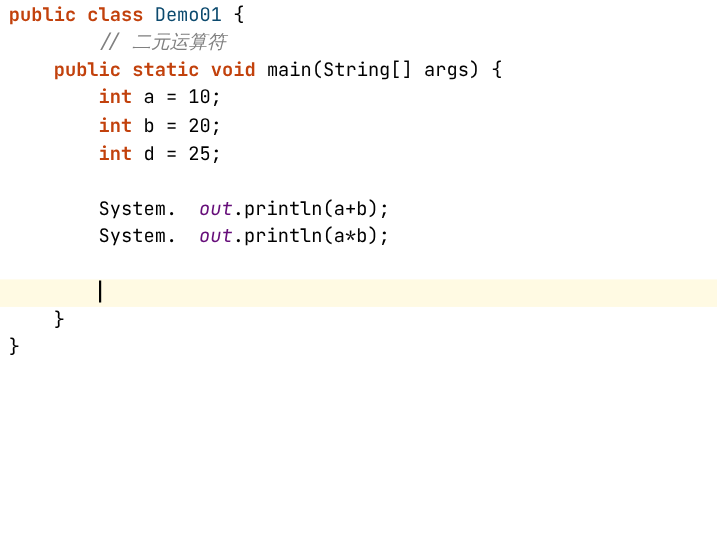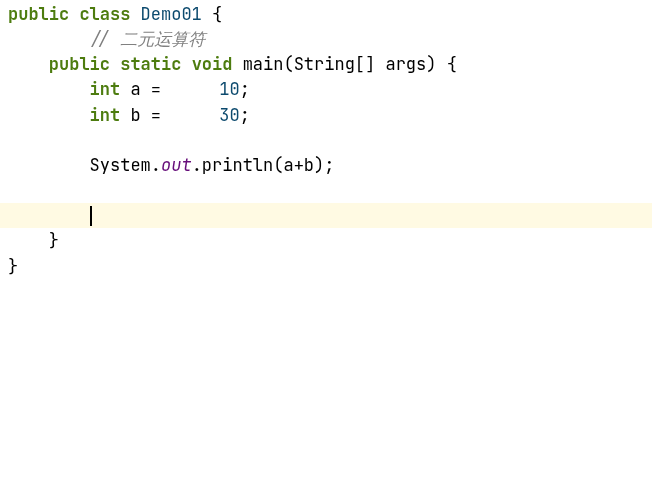--- a/index.html
+++ b/index.html
@@ -15,37 +15,37 @@
       color: #000000;
       padding: 2px 0;
       width: 652px;
     }
     .code-line {
       white-space: pre;
       padding-left: 8px;
       min-height: 25px;
     }
     .keyword {
-      color: #4d7c0f;
+      color: #c2410c;
       font-weight: bold;
     }
     .classname {
       color: #0c4a6e;
     }
     .comment {
       color: #808080;
       font-style: italic;
     }
     .number {
-      color: #0c4a6e;
-      margin-left: 48px;
+      color: #000000;
     }
     .static-field {
       color: #660e7a;
       font-style: italic;
+      margin-left: 20px;
     }
     .highlight-line {
       background: #fffae3;
     }
     .cursor {
       display: inline-block;
       width: 2px;
       height: 20px;
       background: #000000;
       vertical-align: middle;
@@ -54,20 +54,22 @@
     }
   </style>
 </head>
 <body>
 
 <div class="code-editor">
   <div class="code-line"><span class="keyword">public</span> <span class="keyword">class</span> <span class="classname">Demo01</span> <span>{</span></div>
   <div class="code-line">        <span class="comment">// 二元运算符</span></div>
   <div class="code-line">    <span class="keyword">public</span> <span class="keyword">static</span> <span class="keyword">void</span> <span>main</span><span>(</span><span>String[]</span> <span>args</span><span>)</span> <span>{</span></div>
   <div class="code-line">        <span class="keyword">int</span> <span>a</span> <span>=</span> <span class="number">10</span><span>;</span></div>
-  <div class="code-line">        <span class="keyword">int</span> <span>b</span> <span>=</span> <span class="number">30</span><span>;</span></div>
+  <div class="code-line">        <span class="keyword">int</span> <span>b</span> <span>=</span> <span class="number">20</span><span>;</span></div>
+  <div class="code-line">        <span class="keyword">int</span> <span>d</span> <span>=</span> <span class="number">25</span><span>;</span></div>
   <div class="code-line"> </div>
   <div class="code-line">        <span>System</span><span>.</span><span class="static-field">out</span><span>.</span><span>println</span><span>(</span><span>a+b</span><span>)</span><span>;</span></div>
+  <div class="code-line">        <span>System</span><span>.</span><span class="static-field">out</span><span>.</span><span>println</span><span>(</span><span>a*b</span><span>)</span><span>;</span></div>
   <div class="code-line"> </div>
   <div class="code-line highlight-line">        <span class="cursor"></span></div>
   <div class="code-line">    <span>}</span></div>
   <div class="code-line"><span>}</span></div>
 </div>
 
 </body></html>

